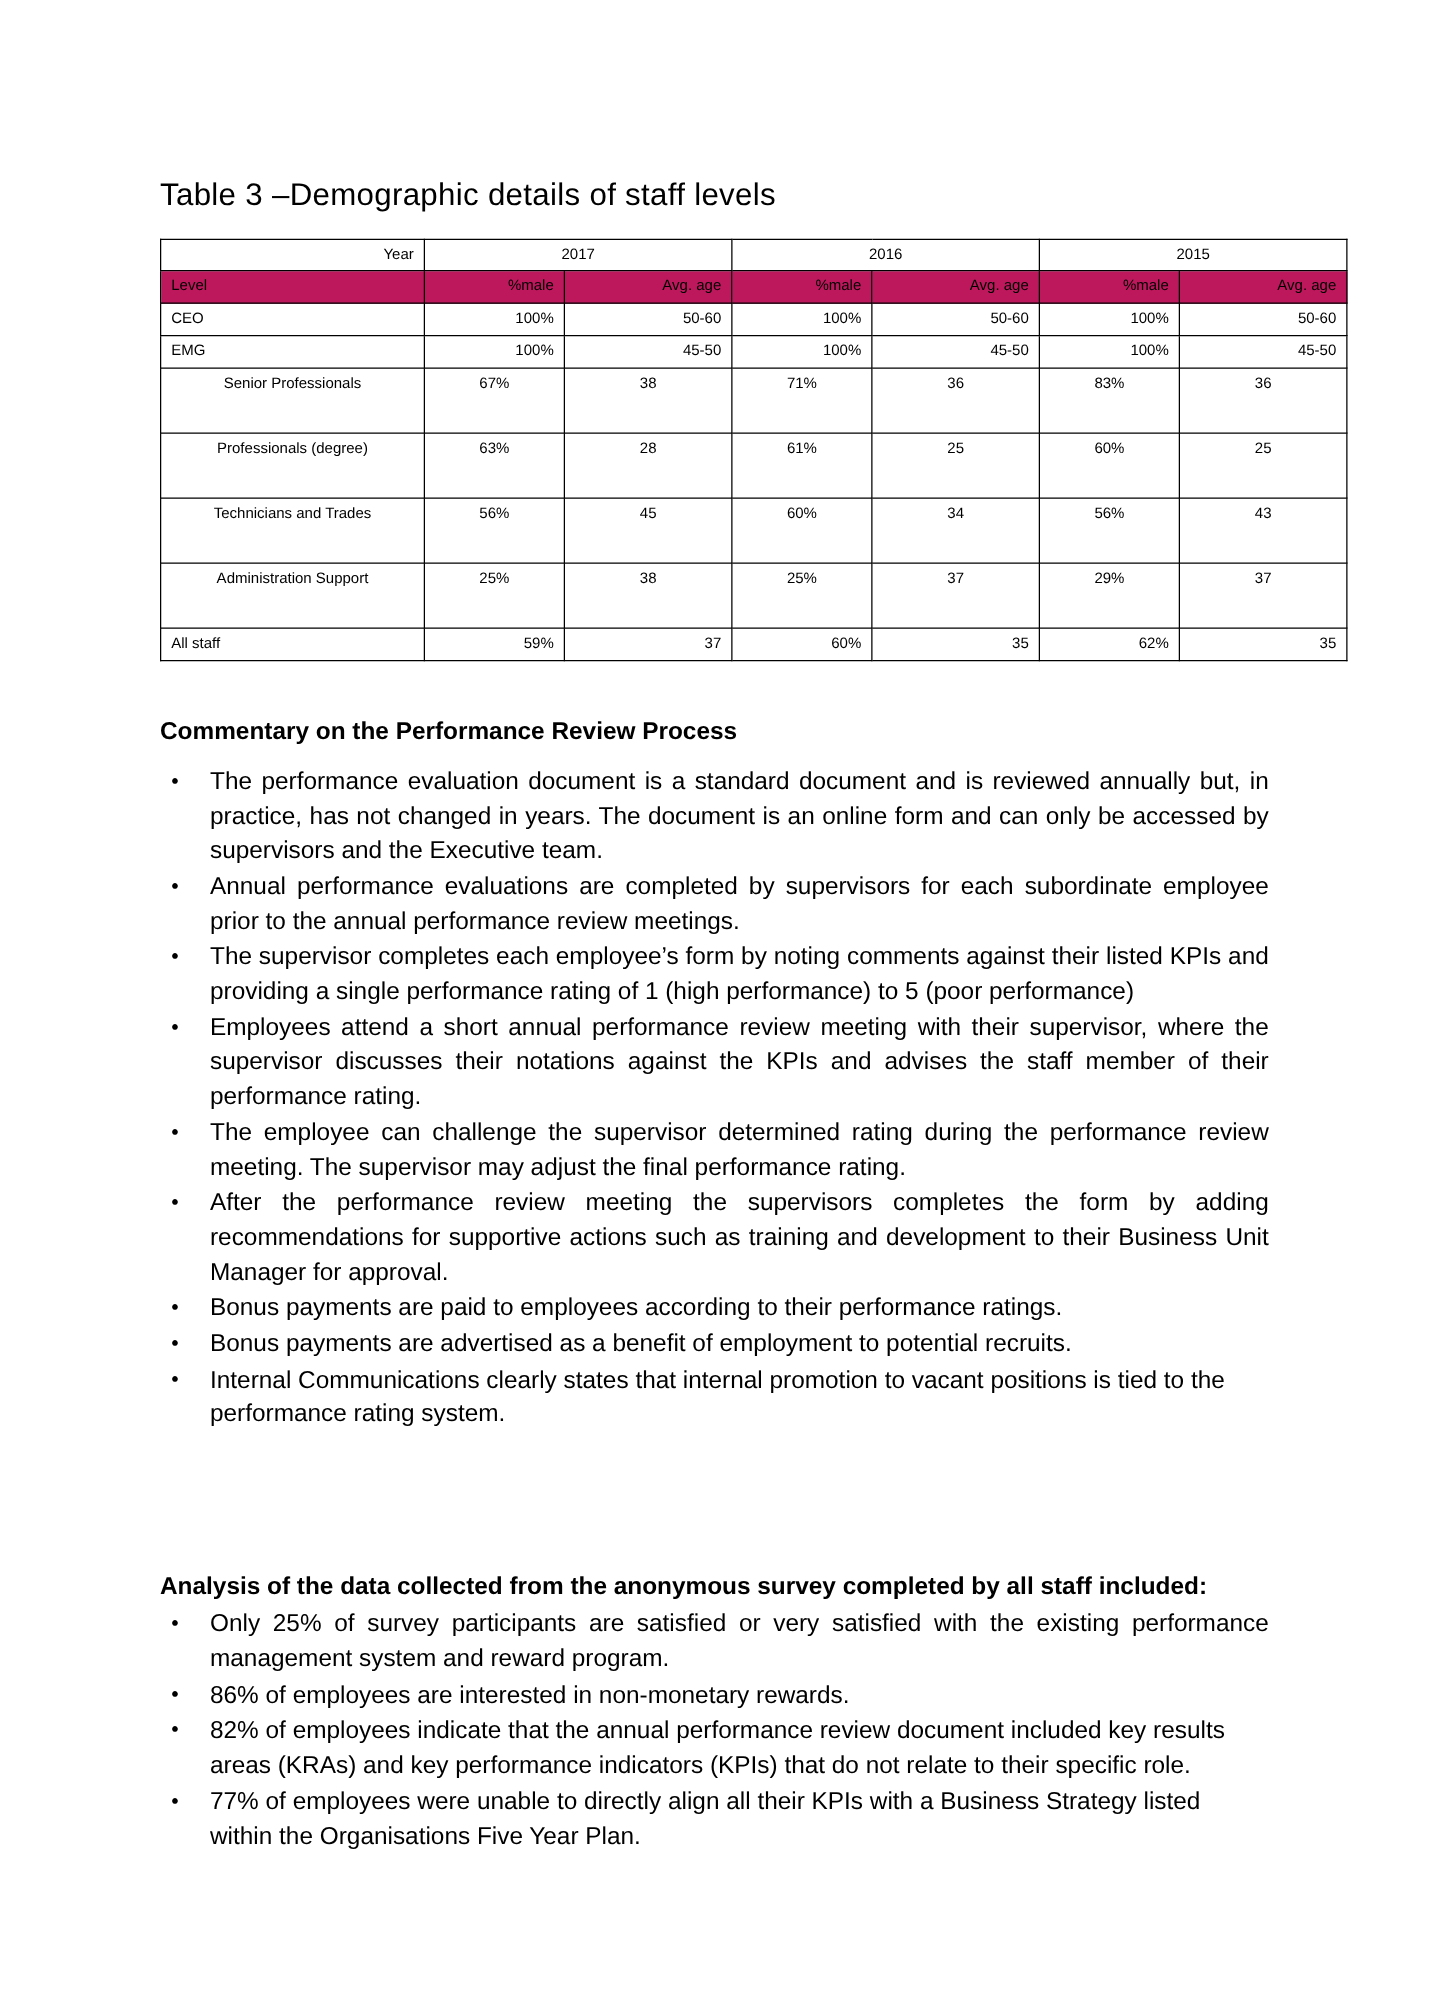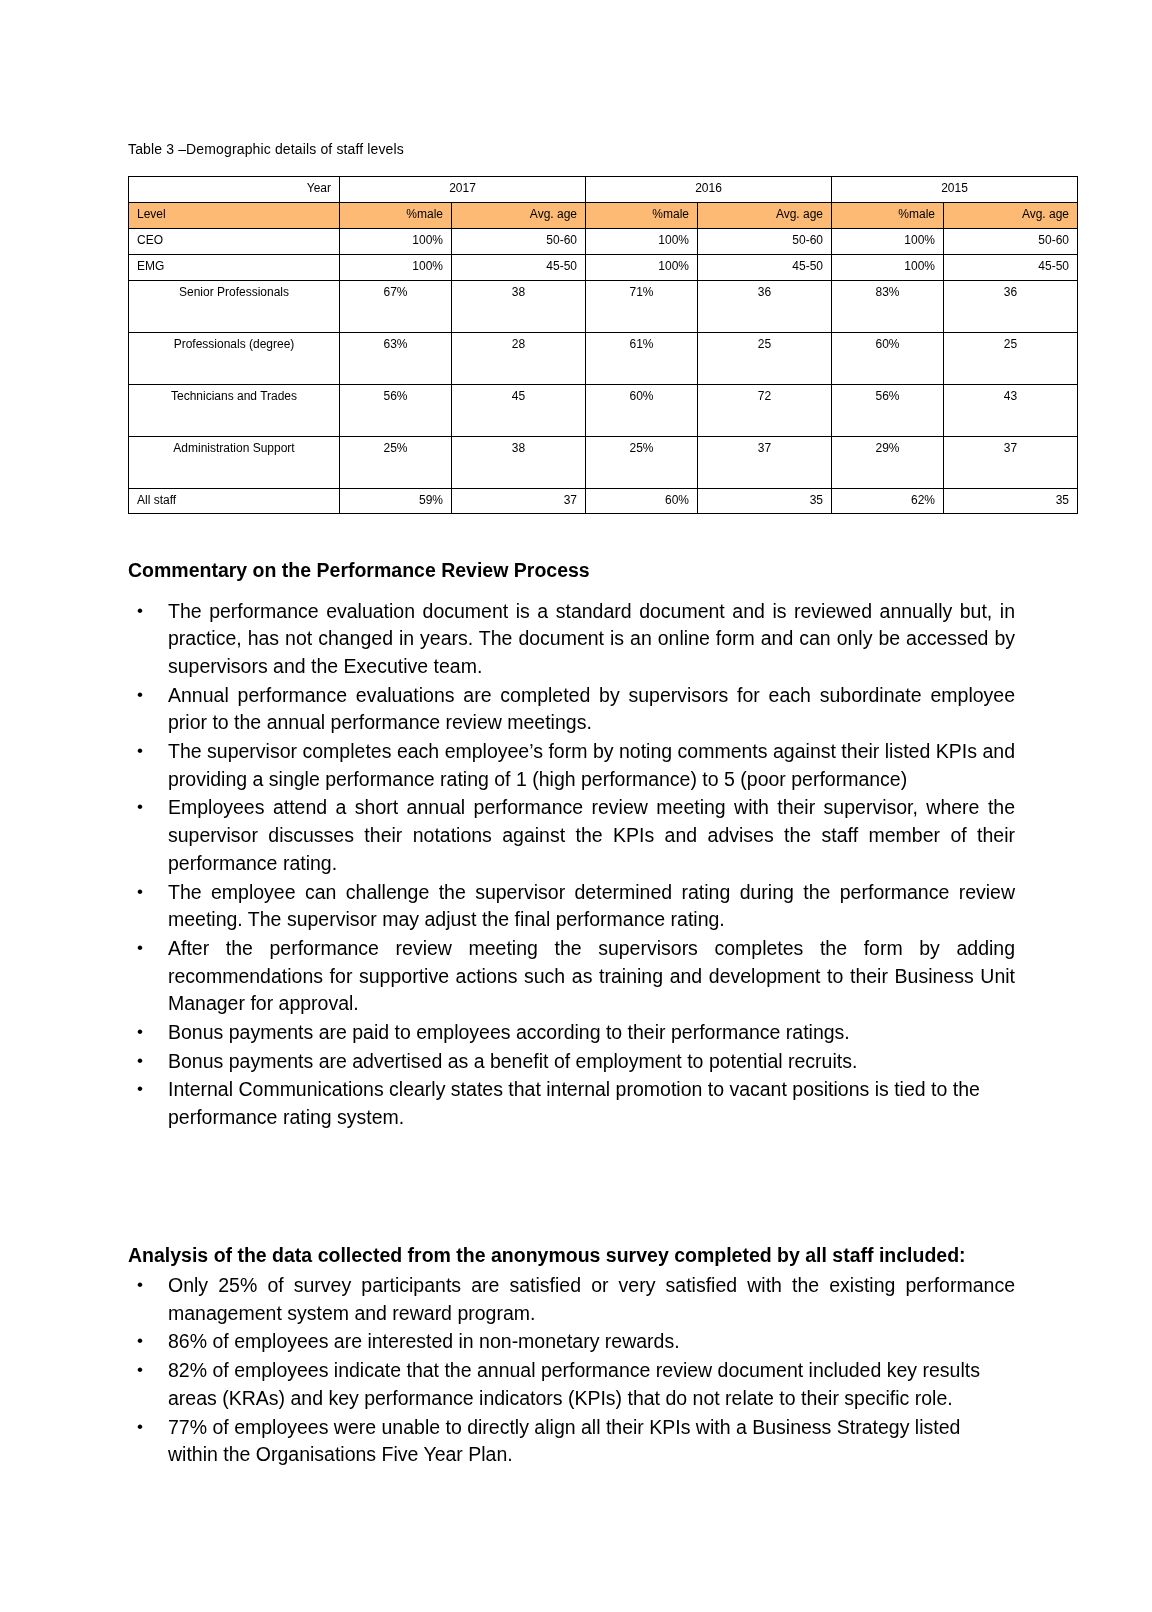--- a/index.html
+++ b/index.html
@@ -21,21 +21,21 @@
     box-sizing: border-box;
     padding: 140px 137px 0 128px;
     background: #ffffff;
   }
   .content {
     width: 887px;
   }
 
   
   .table-caption {
-    font-size: 14px;
+    font-size: 25px;
     line-height: 1.30;
     margin: 0 0 18px 0;
     letter-spacing: 0.01em;
   }
 
   
   table.demo-table {
     border-collapse: collapse;
     width: 881px;
     table-layout: fixed;
@@ -52,21 +52,21 @@
   }
   .col-level    { width: 211px; }
   .col-pct      { width: 112px; }
   .col-age      { width: 134px; }
 
   .cell-right  { text-align: right; }
   .cell-left   { text-align: left; }
   .cell-center { text-align: center; }
 
   .row-head-year td { background: #ffffff; }
-  .row-head-sub td  { background: #fdba74; margin-top: 24px; }
+  .row-head-sub td  { background: #be185d; margin-top: 24px; }
 
   .tall-row td { height: 52px; text-align: center; }
 
   
   .sep-top { border-top: 2px solid #7f7f7f; }
 
   
   .section-heading {
     font-size: 19.5px;
     font-weight: bold;
@@ -179,21 +179,21 @@
           <td class="cell-right">25</td>
           <td class="cell-right">60%</td>
           <td class="cell-right">25</td>
         </tr>
 
         <tr class="tall-row">
           <td class="cell-left">Technicians and Trades</td>
           <td class="cell-right">56%</td>
           <td class="cell-right">45</td>
           <td class="cell-right">60%</td>
-          <td class="cell-right">72</td>
+          <td class="cell-right">34</td>
           <td class="cell-right">56%</td>
           <td class="cell-right">43</td>
         </tr>
 
         <tr class="tall-row">
           <td class="cell-left">Administration Support</td>
           <td class="cell-right">25%</td>
           <td class="cell-right">38</td>
           <td class="cell-right">25%</td>
           <td class="cell-right">37</td>

